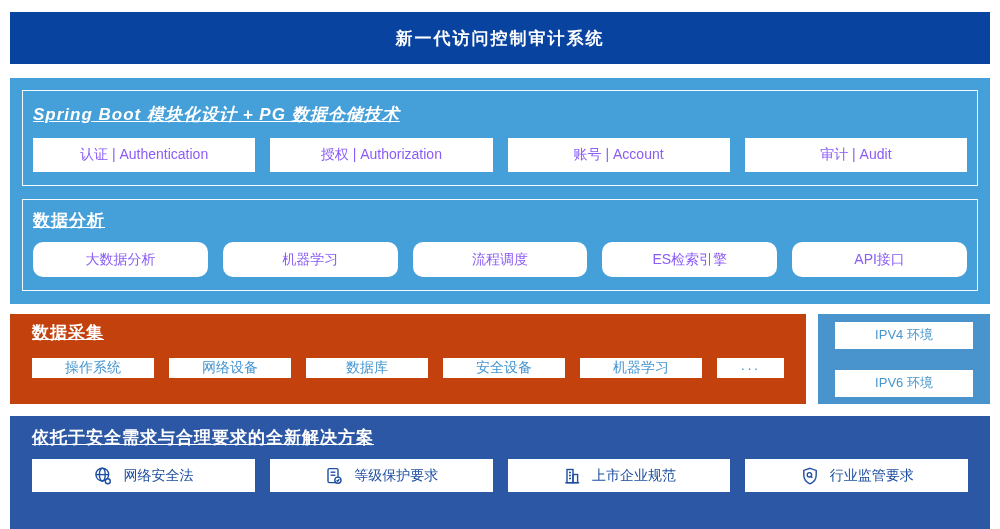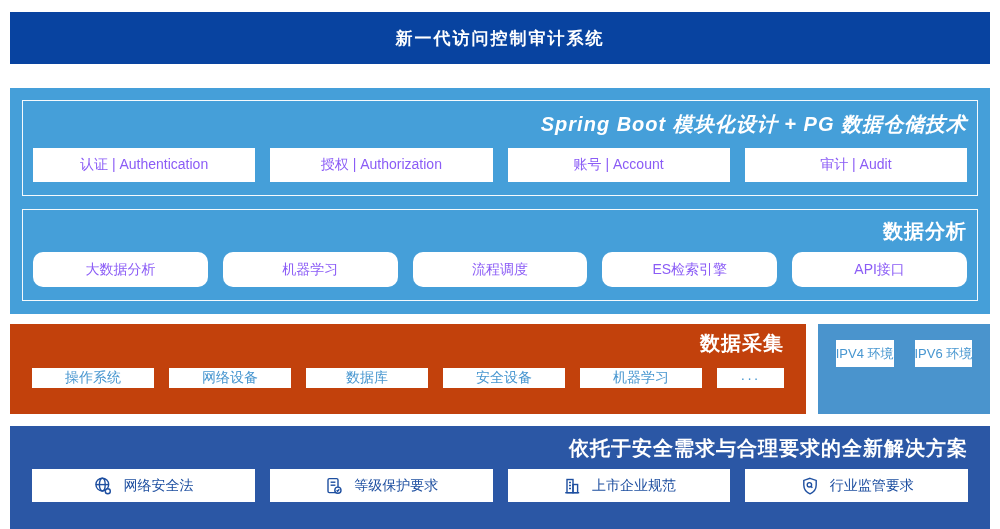--- a/index.html
+++ b/index.html
@@ -9,36 +9,36 @@
     font-family:"Liberation Sans","DejaVu Sans",sans-serif;
     position:relative; overflow:hidden;
   }
   .page { width:1000px; height:529px; padding:12px 10px 0 10px; }
 
   
   .banner {
     height:52px; background:#0843A0; color:#ffffff;
     display:flex; align-items:center; justify-content:center;
     font-size:17px; font-weight:bold; letter-spacing:2px;
-    margin-bottom:24px;
+    margin-bottom:14px;
   }
 
   
   .platform {
     background:#459FD9; padding:12px 12px 13px 12px;
     display:flex; flex-direction:column; gap:13px;
     margin-bottom:10px;
   }
   .bordered {
     border:1.5px solid rgba(255,255,255,0.95);
     padding:0 10px 13px 10px;
   }
   .sec-title {
-    color:#ffffff; font-size:20px; font-weight:bold;
-    text-align:right; letter-spacing:1px;
+    color:#ffffff; font-size:17px; font-weight:bold;
+    text-align:left; letter-spacing:1px;text-decoration:underline;
   }
   .sec-title.tall { line-height:47px; }
   .sec-title.mid  { line-height:42px; }
   .boxrow { display:flex; gap:15px; }
   .wbox {
     flex:1; height:34px; background:#ffffff;
     display:flex; align-items:center; justify-content:center;
     font-size:14px; color:#8b5cf6; white-space:nowrap;
   }
   .boxrow.analysis .wbox { height:35px;border-radius:10px; }
@@ -46,22 +46,22 @@
   
   .collect-row { display:flex; gap:12px; height:90px; margin-bottom:12px; }
   .collect {
     flex:1; background:#c2410c; padding:7px 22px 0 22px;
   }
   .collect .sec-title { line-height:24px; margin-bottom:13px; }
   .collect .wbox { height:20px; color:#4796D0; }
   .collect .wbox.narrow { flex:0.55; letter-spacing:2px; }
   .ipv-panel {
     width:172px; background:#4A94CD;
-    display:flex; flex-direction:row; justify-content:center;
-    gap:21px; padding:16px 17px;
+    display:flex; flex-direction:column; justify-content:center;
+    gap:21px; padding:4px 17px;
   }
   .ipv-box {
     height:27px; background:#ffffff; color:#4796D0; font-size:13px;
     display:flex; align-items:center; justify-content:center;
   }
 
   
   .solution { height:120px; background:#2B57A5; padding:10px 22px 0 22px; }
   .solution .sec-title { line-height:24px; margin-bottom:9px; }
   .sol-row { display:flex; gap:15px; }

